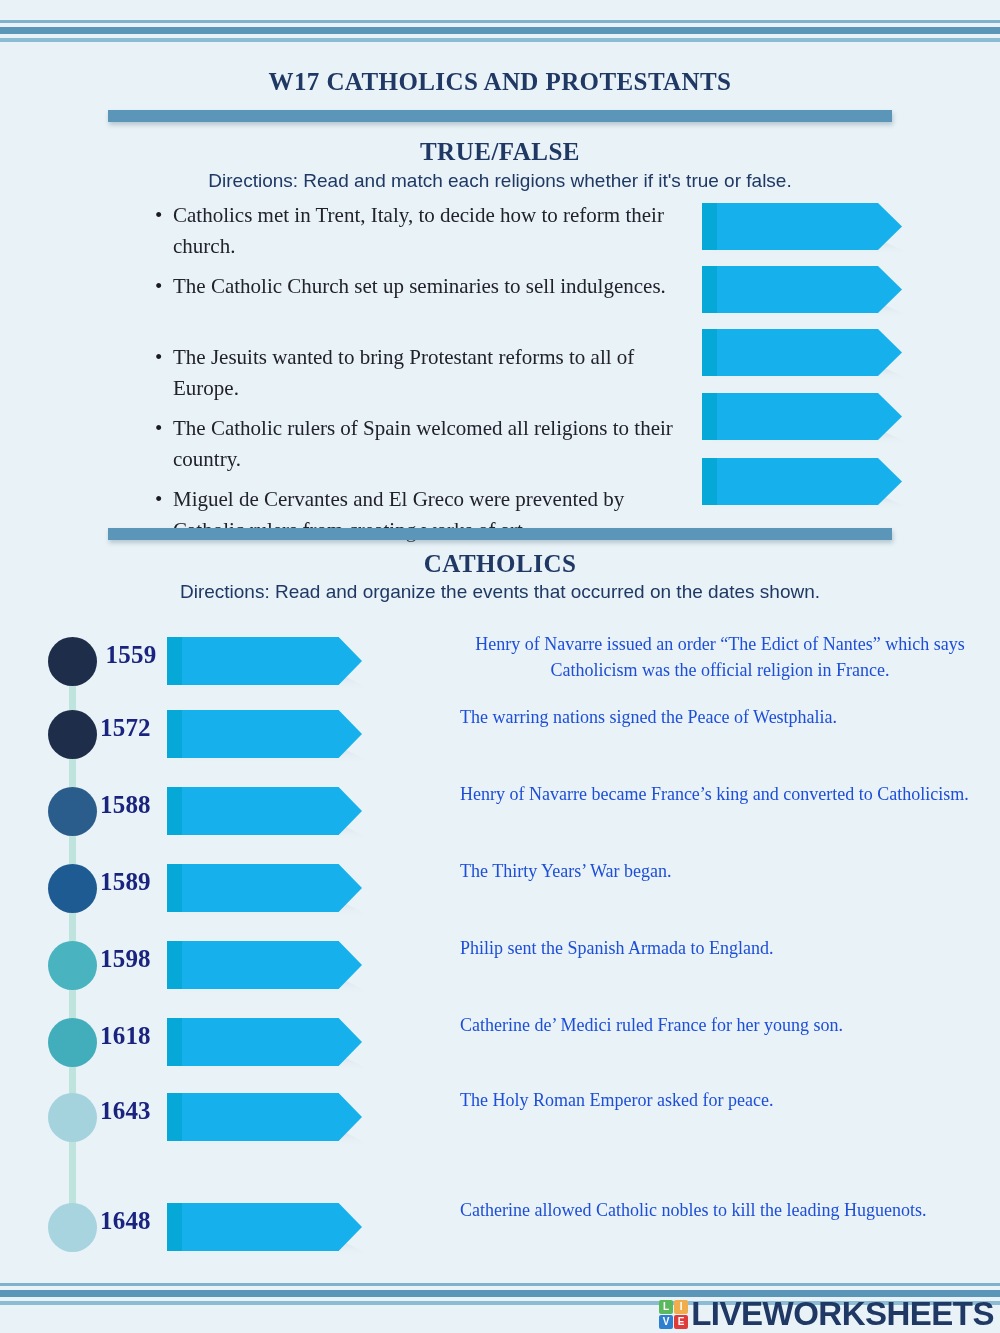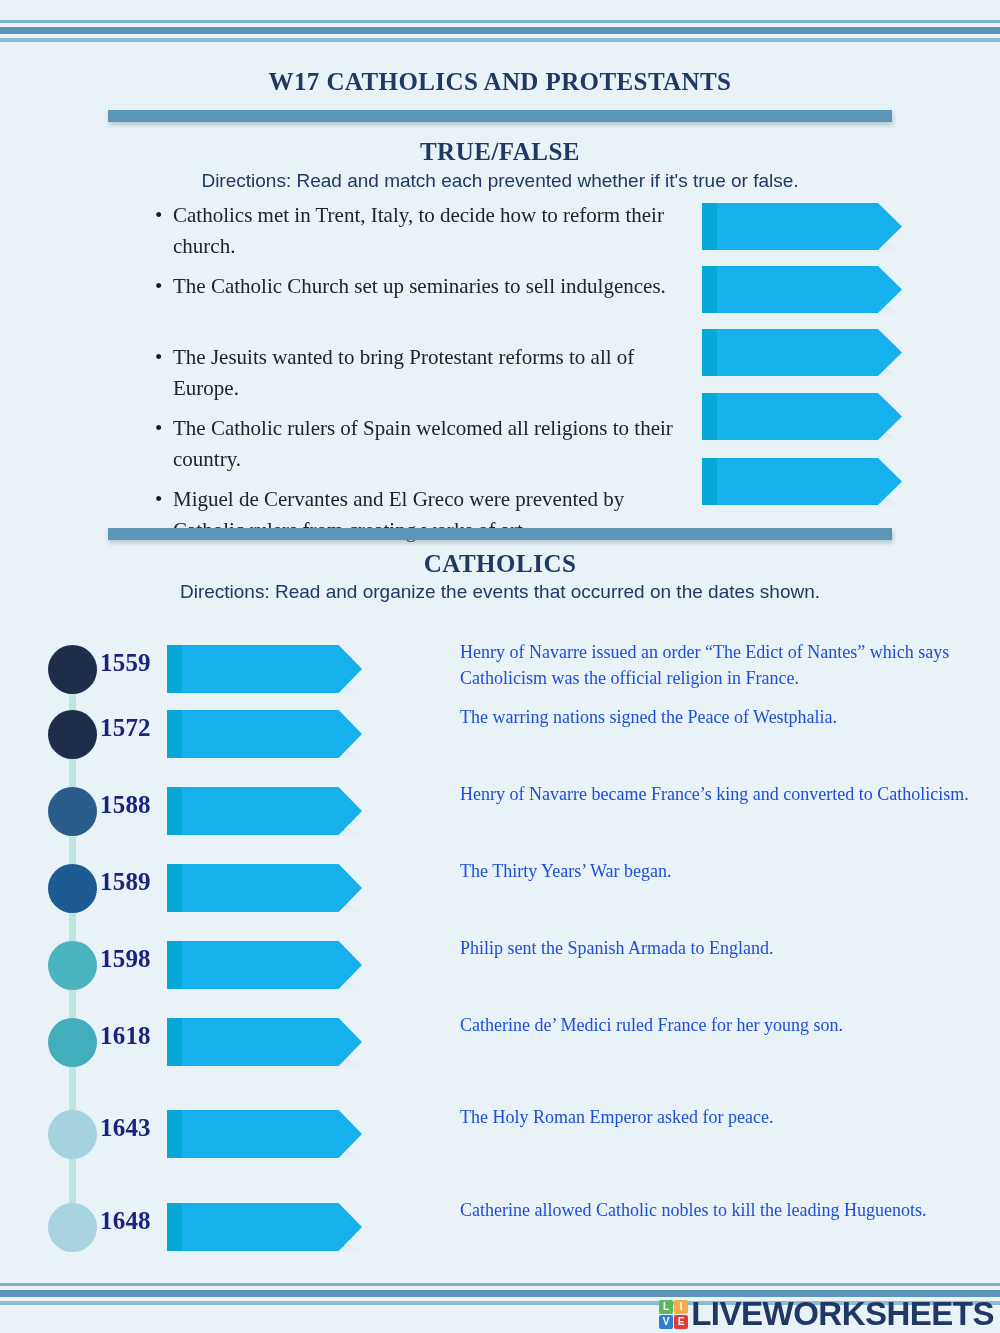--- a/index.html
+++ b/index.html
@@ -270,21 +270,21 @@
   <div class="stripes-top">
     <div class="stripe s-thin" style="top:0px;"></div>
     <div class="stripe s-thick" style="top:7px;"></div>
     <div class="stripe s-mid" style="top:18px;"></div>
   </div>
 
   <div class="doc-title">W17 CATHOLICS AND PROTESTANTS</div>
   <div class="divider divider-1"></div>
 
   <div class="section-title tf-title">TRUE/FALSE</div>
-  <div class="section-sub tf-sub">Directions: Read and match each prevented whether if it's true or false.</div>
+  <div class="section-sub tf-sub">Directions: Read and match each religions whether if it's true or false.</div>
 
   <div class="tf-list">
     <div class="tf-item">
       <span class="tf-bullet">•</span>
       <span class="tf-text">Catholics met in Trent, Italy, to decide how to reform their church.</span>
     </div>
     <div class="tf-item">
       <span class="tf-bullet">•</span>
       <span class="tf-text">The Catholic Church set up seminaries to sell indulgences.</span>
     </div>
@@ -329,21 +329,21 @@
   </div>
 
   <div class="divider divider-2"></div>
 
   <div class="section-title sq-title">CATHOLICS</div>
   <div class="section-sub sq-sub">Directions: Read and organize the events that occurred on the dates shown.</div>
 
   <div class="timeline">
     <div class="timeline-line"></div>
 
-    <div class="tl-row" style="top:12px;">
+    <div class="tl-row" style="top:4px;text-align:center;">
       <div class="tl-dot" style="background:#1e2d4a;"></div>
       <div class="tl-year">1559</div>
       <div class="arrow tl-arrow">
         <div class="arrow-shadow"></div>
         <div class="arrow-body"></div>
         <div class="arrow-edge"></div>
       </div>
       <div class="tl-event">Henry of Navarre issued an order “The Edict of Nantes” which says Catholicism was the official religion in France.</div>
     </div>
 
@@ -395,21 +395,21 @@
       <div class="tl-dot" style="background:#42adbb;"></div>
       <div class="tl-year">1618</div>
       <div class="arrow tl-arrow">
         <div class="arrow-shadow"></div>
         <div class="arrow-body"></div>
         <div class="arrow-edge"></div>
       </div>
       <div class="tl-event">Catherine de’ Medici ruled France for her young son.</div>
     </div>
 
-    <div class="tl-row" style="top:477px;">
+    <div class="tl-row" style="top:460px;">
       <div class="tl-dot" style="background:#a5d3dd;"></div>
       <div class="tl-year">1643</div>
       <div class="arrow tl-arrow">
         <div class="arrow-shadow"></div>
         <div class="arrow-body"></div>
         <div class="arrow-edge"></div>
       </div>
       <div class="tl-event">The Holy Roman Emperor asked for peace.</div>
     </div>
 

